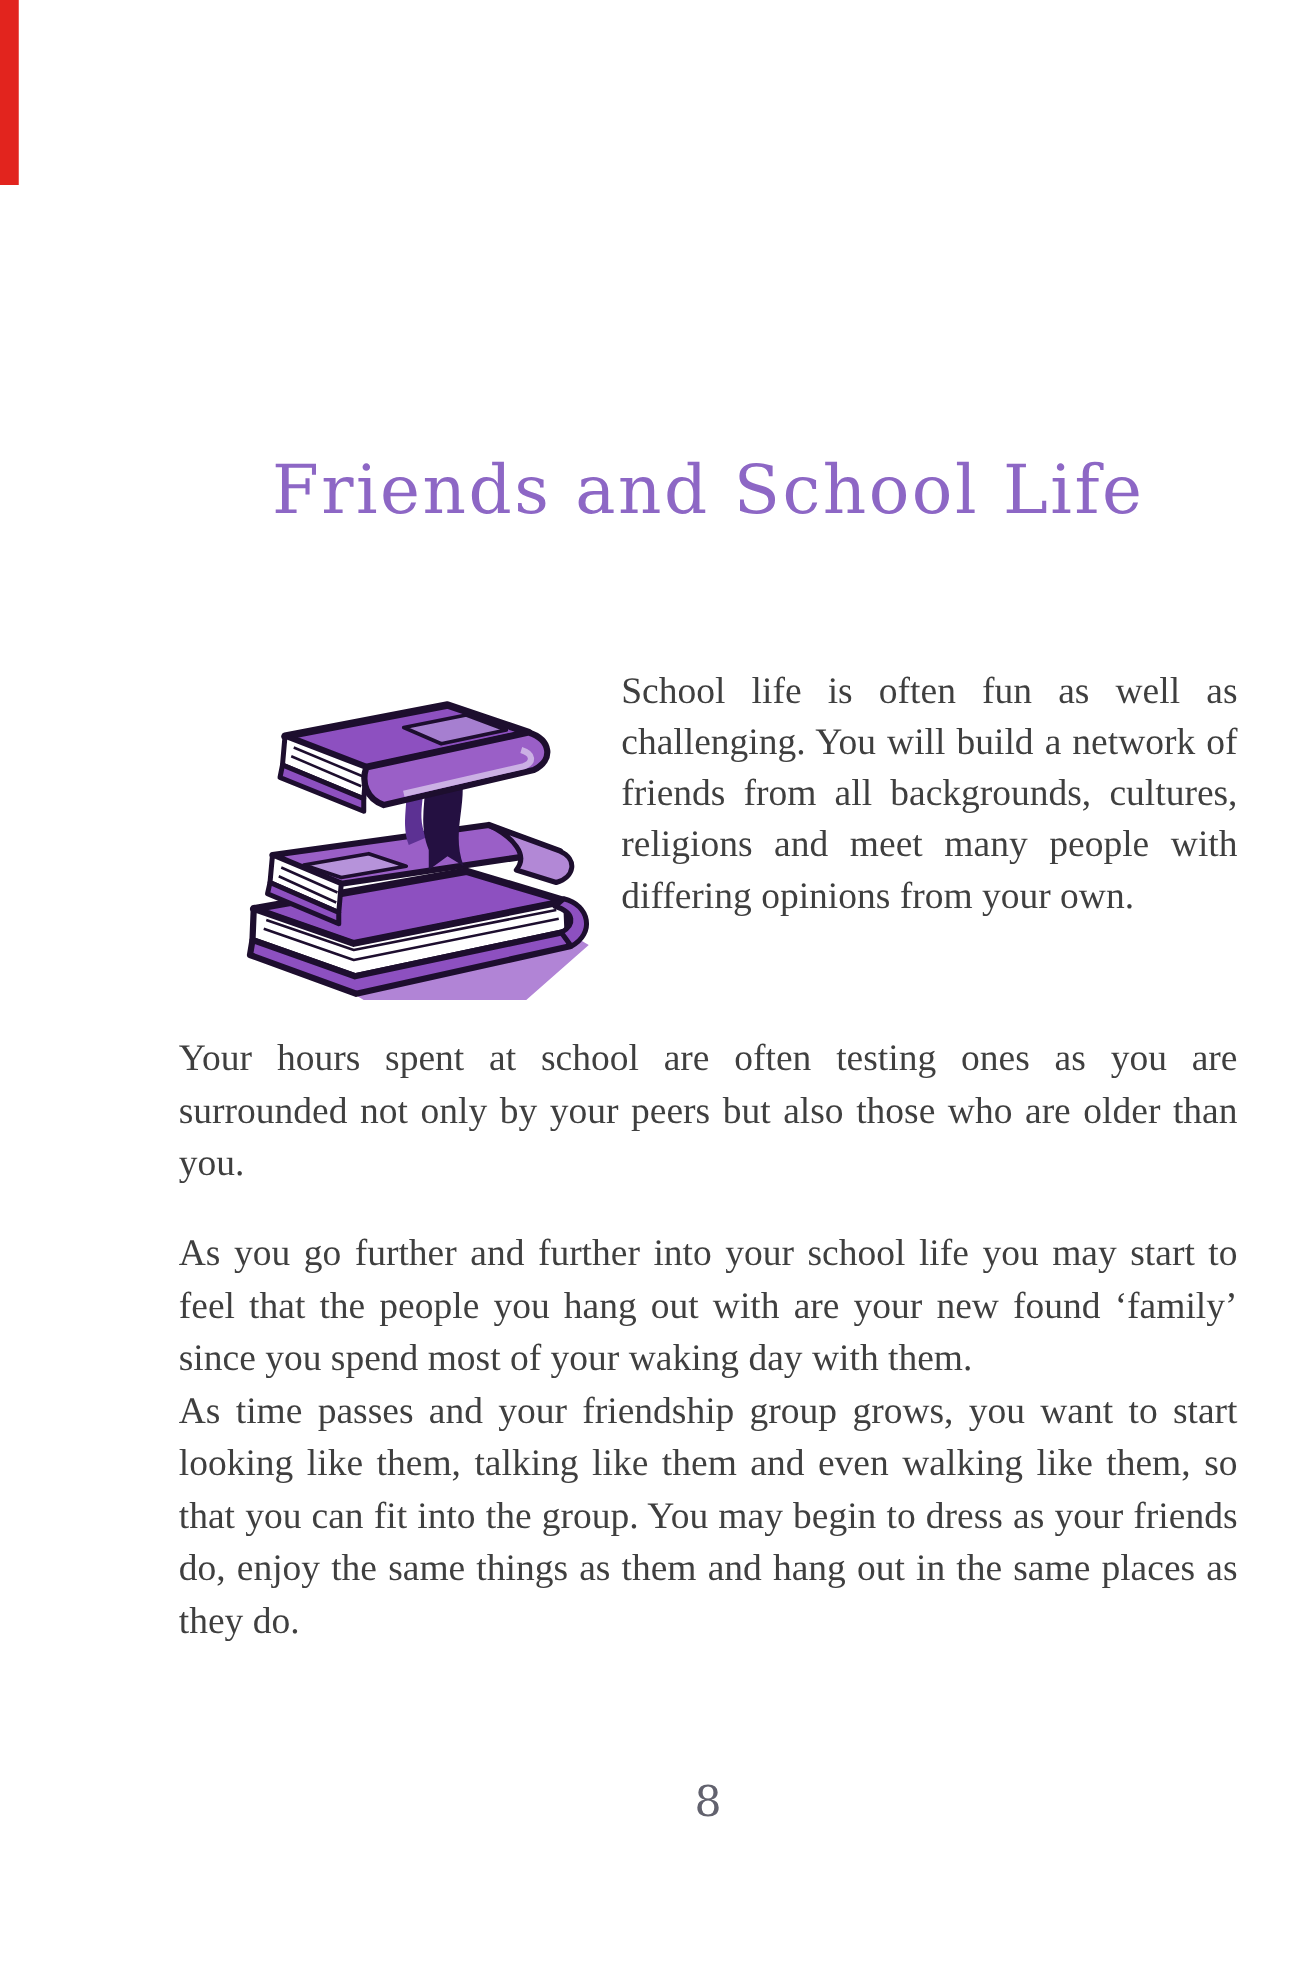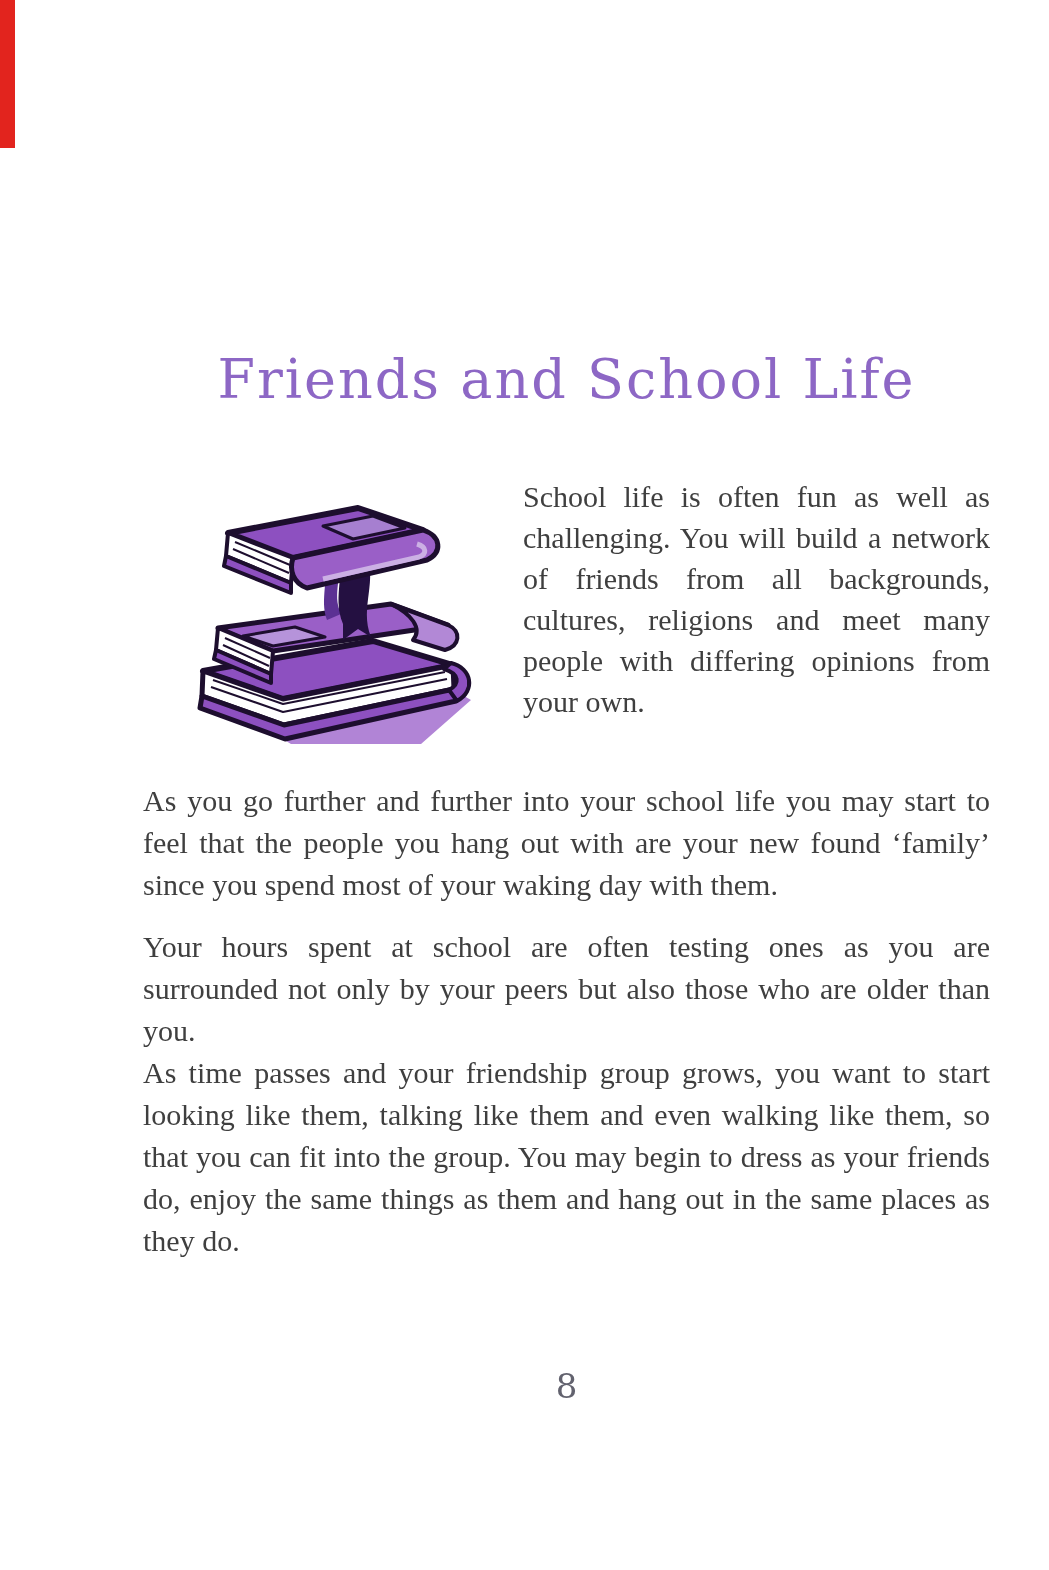--- a/index.html
+++ b/index.html
@@ -13,35 +13,34 @@
   .red-strip {
     position: absolute; left: 0; top: 0;
     width: 15px; height: 148px;
     background: #e2241e;
   }
   .page {
     margin-left: 143px;
     width: 847px;
   }
   .title {
-    margin: 0;
+    margin: 12px;
     padding-top: 348px;
     font-size: 54px;
     line-height: 64px;
     font-weight: normal;
     color: #8d67c5;
     text-align: center;
     letter-spacing: 2px;
     font-family: "DejaVu Serif", "Liberation Serif", serif;
   }
   .media-row {
-    margin-top: 64px;
+    margin-top: 108px;
     display: flex;
     align-items: flex-start;
-    gap: 26px;
   }
   .figure {
     flex: 0 0 354px;
     width: 354px;
   }
   .figure svg { display: block; margin: 12px 0 0 30px; }
   .para {
     margin: 0;
     font-size: 30px;
     line-height: 42px;
@@ -110,19 +109,19 @@
           <path d="M60,61 L116,85" stroke="#1d0e2e" stroke-width="2"></path>
           <path d="M53,68 L118,95 L118,105 L51,78 Z" fill="#8d50c0" stroke-width="4"></path>
           <path d="M120,70 L250,42 C268,48 270,64 254,72 L134,100 C120,95 116,82 120,70 Z" fill="#9a5fc7" stroke-width="5"></path>
           <path d="M244,56 C254,59 254,66 246,69 L150,91" fill="none" stroke="#cbb0e4" stroke-width="5"></path>
         </g>
       </svg>
     </div>
     <p class="para intro">School life is often fun as well as challenging. You will build a network of friends from all backgrounds, cultures, religions and meet many people with differing opinions from your own.</p>
   </div>
 
+  <p class="para p2">Your hours spent at school are often testing ones as you are surrounded not only by your peers but also those who are older than you.</p>
   <p class="para p3">As you go further and further into your school life you may start to feel that the people you hang out with are your new found ‘family’ since you spend most of your waking day with them.</p>
-  <p class="para p2">Your hours spent at school are often testing ones as you are surrounded not only by your peers but also those who are older than you.</p>
   <p class="para p4">As time passes and your friendship group grows, you want to start looking like them, talking like them and even walking like them, so that you can fit into the group. You may begin to dress as your friends do, enjoy the same things as them and hang out in the same places as they do.</p>
 
   <div class="page-num">8</div>
 
 </div>
 
 </body></html>

